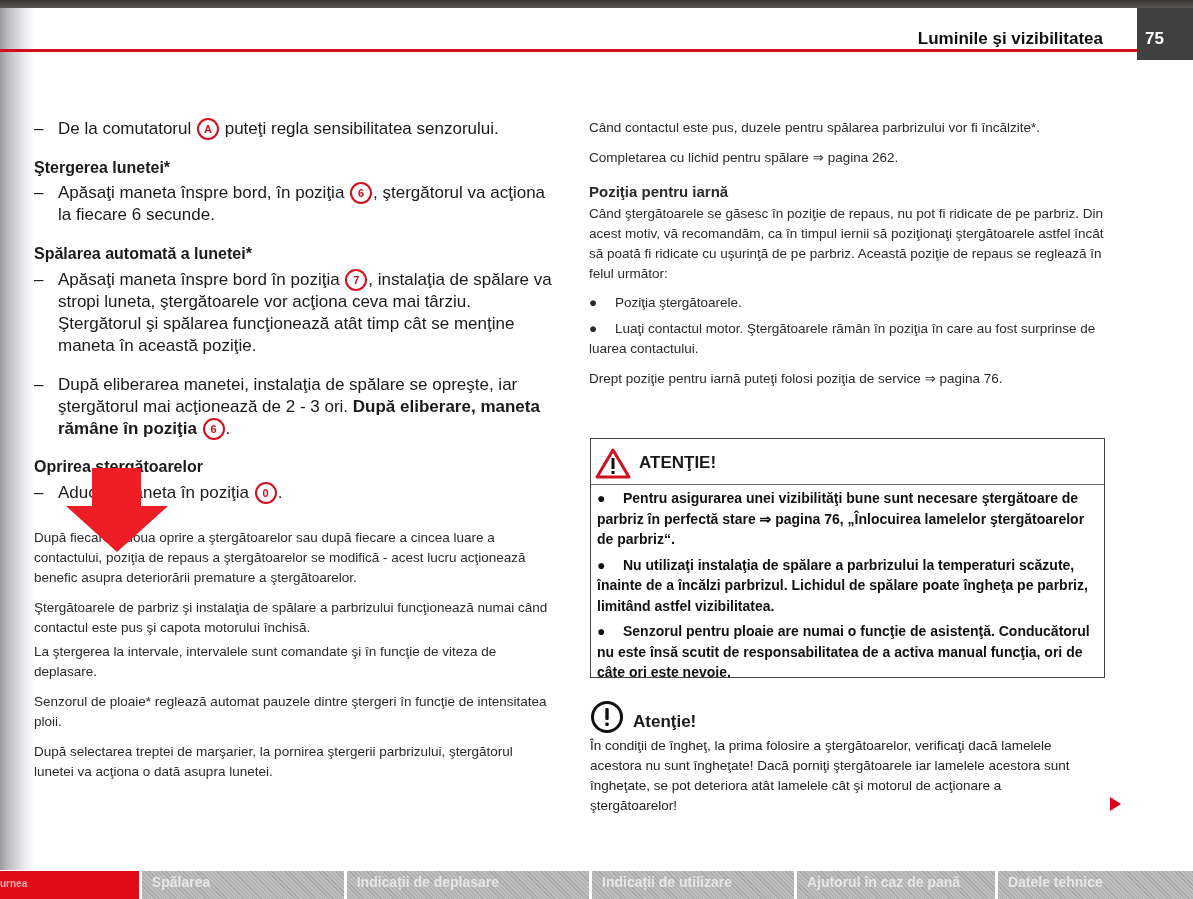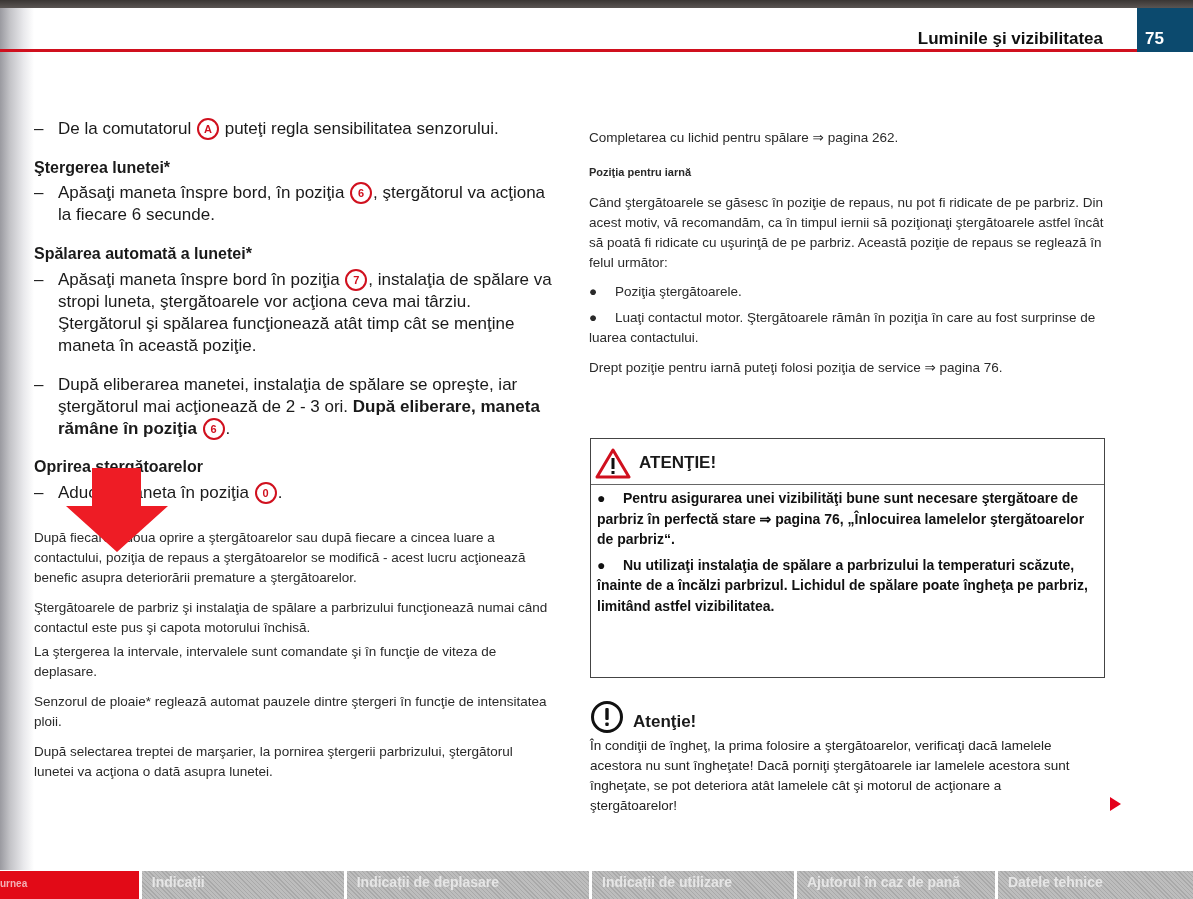--- a/index.html
+++ b/index.html
@@ -19,33 +19,33 @@
   }
   .header-rule {
     position: absolute; left: 0; top: 49px; width: 1193px; height: 3px;
     background: #d0101e;
   }
   .header-title {
     position: absolute; right: 90px; top: 29px;
     font-size: 17px; font-weight: bold; color: #111;
   }
   .page-num {
-    position: absolute; left: 1137px; top: 8px; width: 56px; height: 44px;
-    background: #0c4a6e; color: #fff; font-weight: bold; font-size: 17px;
+    position: absolute; left: 1137px; top: 8px; width: 56px; height: 52px;
+    background: #404040; color: #fff; font-weight: bold; font-size: 17px;
     box-sizing: border-box; padding: 21px 0 0 8px;
   }
   .col-left { position: absolute; left: 34px; top: 112px; width: 520px; }
   .col-right { position: absolute; left: 589px; top: 118px; width: 515px; }
 
   .lg { font-size: 17px; line-height: 22px; }
   .sm { font-size: 13.5px; line-height: 20px; color: #2a2a2a; }
   .dash-item { position: relative; padding-left: 24px; }
   .dash-item .dash { position: absolute; left: 0; top: 0; }
   .h3 { font-weight: bold; font-size: 16px; margin: 0; }
-  .h4 { font-weight: bold; font-size: 11px; margin: 0; }
+  .h4 { font-weight: bold; font-size: 15px; margin: 0; }
   .circ {
     display: inline-block; width: 18px; height: 18px; border: 2px solid #d0101e;
     border-radius: 50%; color: #d0101e; font-size: 11px; font-weight: bold;
     text-align: center; line-height: 18px; vertical-align: 1px; box-sizing: content-box;
     margin: 0 1px;
   }
   .bold { font-weight: bold; }
   p { margin: 0; }
 
   .warn-box {
@@ -131,54 +131,56 @@
     <p style="margin-top:10px;">Senzorul de ploaie* reglează automat pauzele dintre ştergeri în funcţie de intensitatea ploii.</p>
     <p style="margin-top:10px;">După selectarea treptei de marşarier, la pornirea ştergerii parbrizului, ştergătorul lunetei va acţiona o dată asupra lunetei.</p>
   </div>
 </div>
 
 <svg class="red-arrow" width="120" height="90" viewBox="0 0 120 90">
   <polygon points="32,2 81,2 81,40 108,40 57,86 6,40 32,40" fill="#ee1c25"></polygon>
 </svg>
 
 <div class="col-right sm">
+  <p>Când contactul este pus, duzele pentru spălarea parbrizului vor fi încălzite*.</p>
   <p style="margin-top:10px;">Completarea cu lichid pentru spălare ⇒ pagina 262.</p>
   <p class="h4" style="margin-top:14px;">Poziţia pentru iarnă</p>
-  <p style="margin-top:11px;">Când ştergătoarele se găsesc în poziţie de repaus, nu pot fi ridicate de pe parbriz. Din acest motiv, vă recomandăm, ca în timpul iernii să poziţionaţi ştergătoarele astfel încât să poată fi ridicate cu uşurinţă de pe parbriz. Această poziţie de repaus se reglează în felul următor:</p>
+  <p style="margin-top:2px;">Când ştergătoarele se găsesc în poziţie de repaus, nu pot fi ridicate de pe parbriz. Din acest motiv, vă recomandăm, ca în timpul iernii să poziţionaţi ştergătoarele astfel încât să poată fi ridicate cu uşurinţă de pe parbriz. Această poziţie de repaus se reglează în felul următor:</p>
   <p style="margin-top:9px;"><span class="bullet">●</span><span>Poziţia ştergătoarele.</span></p>
   <p style="margin-top:6px;"><span class="bullet">●</span><span>Luaţi contactul motor. Ştergătoarele rămân în poziţia în care au fost surprinse de luarea contactului.</span></p>
   <p style="margin-top:10px;">Drept poziţie pentru iarnă puteţi folosi poziţia de service ⇒ pagina 76.</p>
 </div>
 
 <div class="warn-box">
   <div class="warn-head">
     <svg class="tri" width="36" height="32" viewBox="0 0 36 32">
       <polygon points="18,3 34,30 2,30" fill="#fff" stroke="#d0101e" stroke-width="3" stroke-linejoin="round"></polygon>
       <rect x="16.5" y="11" width="3" height="11" fill="#111"></rect>
       <rect x="16.5" y="24" width="3" height="3" fill="#111"></rect>
     </svg>
     <span class="title">ATENŢIE!</span>
   </div>
   <div class="warn-body">
     <div class="item"><span class="bullet">●</span><span>Pentru asigurarea unei vizibilităţi bune sunt necesare ştergătoare de parbriz în perfectă stare ⇒ pagina 76, „Înlocuirea lamelelor ştergătoarelor de parbriz“.</span></div>
     <div class="item"><span class="bullet">●</span><span>Nu utilizaţi instalaţia de spălare a parbrizului la temperaturi scăzute, înainte de a încălzi parbrizul. Lichidul de spălare poate îngheţa pe parbriz, limitând astfel vizibilitatea.</span></div>
+    <div class="item"><span class="bullet">●</span><span>Senzorul pentru ploaie are numai o funcţie de asistenţă. Conducătorul nu este însă scutit de responsabilitatea de a activa manual funcţia, ori de câte ori este nevoie.</span></div>
   </div>
 </div>
 
 <div class="note">
   <svg class="icon" width="34" height="34" viewBox="0 0 34 34">
     <circle cx="17" cy="17" r="14.5" fill="#fff" stroke="#111" stroke-width="3"></circle>
     <rect x="15.3" y="8" width="3.4" height="12" rx="1" fill="#111"></rect>
     <rect x="15.3" y="22.5" width="3.4" height="3.4" rx="1" fill="#111"></rect>
   </svg>
   <span class="title">Atenţie!</span>
   <p class="body">În condiţii de îngheţ, la prima folosire a ştergătoarelor, verificaţi dacă lamelele acestora nu sunt îngheţate! Dacă porniţi ştergătoarele iar lamelele acestora sunt îngheţate, se pot deteriora atât lamelele cât şi motorul de acţionare a ştergătoarelor!</p>
 </div>
 <div class="next-arrow"></div>
 
 <div class="footer">
   <div class="tab active" style="width:144px;">urnea</div>
-  <div class="tab" style="width:212px;">Indicații</div>
+  <div class="tab" style="width:212px;">Spălarea</div>
   <div class="tab" style="width:254px;">Indicații de deplasare</div>
   <div class="tab" style="width:212px;">Indicații de utilizare</div>
   <div class="tab" style="width:208px;">Ajutorul în caz de pană</div>
   <div class="tab" style="width:205px;">Datele tehnice</div>
 </div>
 
 </body></html>

